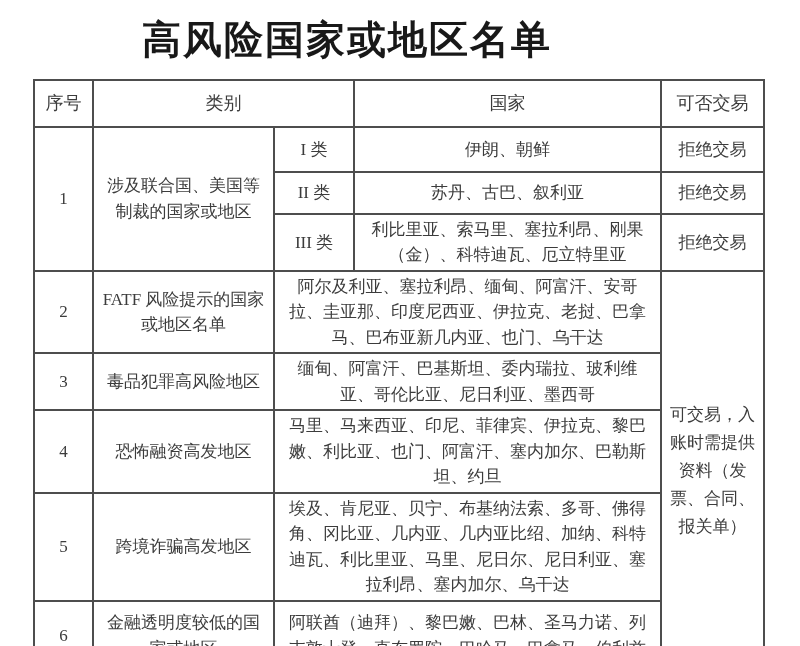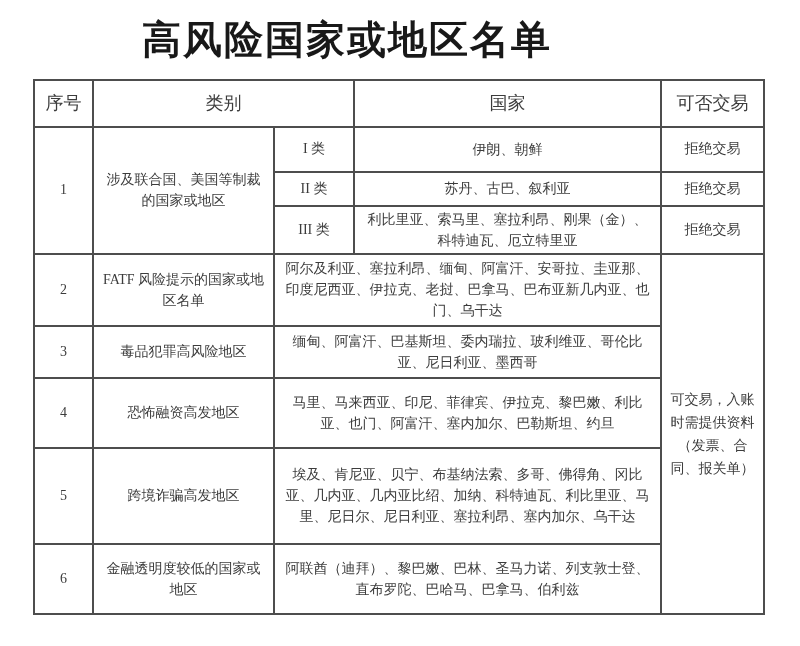--- a/index.html
+++ b/index.html
@@ -30,21 +30,21 @@
     table-layout: fixed;
     margin: 16px 0 0 33px;
     width: 730px;
     border: 2px solid #4d4d4d;
   }
   .risk-table th,
   .risk-table td {
     border: 2px solid #4d4d4d;
     vertical-align: middle;
     box-sizing: border-box;
-    font-size: 14px;
+    font-size: 17px;
     font-weight: normal;
     padding: 2px 6px;
     text-align: center;
     color: #3c3c3c;
   }
   .risk-table th {
     font-size: 18px;
   }
   .countries {
     text-align: justify;
@@ -87,21 +87,21 @@
   </tr>
 
   <tr style="height:45px">
     <td rowspan="3">1</td>
     <td rowspan="3" class="category">涉及联合国、美国等制裁的国家或地区</td>
     <td>I 类</td>
     <td class="countries">伊朗、朝鲜</td>
     <td class="red">拒绝交易</td>
   </tr>
 
-  <tr style="height:34px">
+  <tr style="height:42px">
     <td>II 类</td>
     <td class="countries">苏丹、古巴、叙利亚</td>
     <td class="red">拒绝交易</td>
   </tr>
 
   <tr style="height:46px">
     <td>III 类</td>
     <td class="countries">利比里亚、索马里、塞拉利昂、刚果（金）、科特迪瓦、厄立特里亚</td>
     <td class="red">拒绝交易</td>
   </tr>

